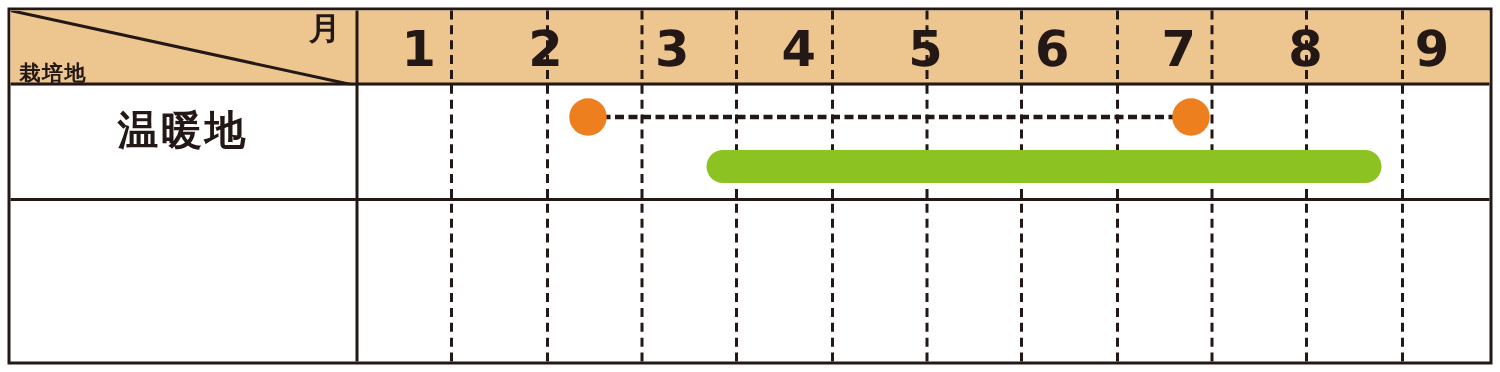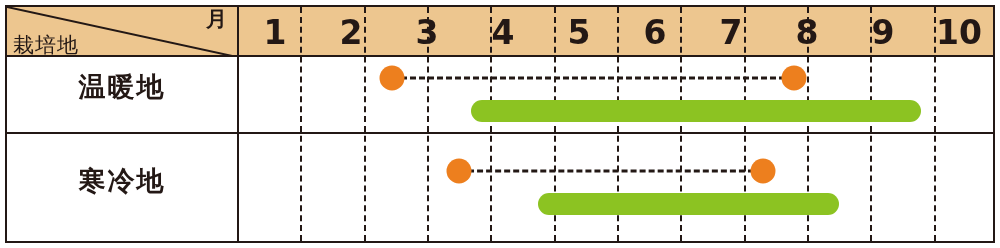--- a/index.html
+++ b/index.html
@@ -69,22 +69,22 @@
     top: 2px;
     font-size: 21px;
     font-weight: 700;
     color: #231815;
     line-height: 1;
   }
   .corner-place {
     position: absolute;
     left: 6px;
     bottom: 1px;
-    font-size: 21px;
-    font-weight: 400;
+    font-size: 14px;
+    font-weight: 700;
     color: #231815;
     line-height: 1;
     letter-spacing: 1px;
   }
 
   
   .months {
     position: absolute;
     left: 230px;
     top: 0;
@@ -201,21 +201,20 @@
     <div class="months">
       <div class="month-cell">1</div>
       <div class="month-cell">2</div>
       <div class="month-cell">3</div>
       <div class="month-cell">4</div>
       <div class="month-cell">5</div>
       <div class="month-cell">6</div>
       <div class="month-cell">7</div>
       <div class="month-cell">8</div>
       <div class="month-cell">9</div>
-      <div class="month-cell">10</div>
     </div>
 
     <div class="gridlines" id="gridlines">
         <div class="gline" style="left: 63.3333px;"></div>
         <div class="gline" style="left: 126.667px;"></div>
         <div class="gline" style="left: 190px;"></div>
         <div class="gline" style="left: 253.333px;"></div>
         <div class="gline" style="left: 316.667px;"></div>
         <div class="gline" style="left: 380px;"></div>
         <div class="gline" style="left: 443.333px;"></div>
@@ -232,25 +231,16 @@
       <div class="row first">
         <div class="row-label">温暖地</div>
         <div class="row-plot" id="plot-0">
             <div class="dash-link" style="left: 155.167px; width: 402.167px; top: 37px;"></div>
             <div class="dot" style="left: 155.167px; top: 37px; background: rgb(237, 127, 30);"></div>
             <div class="dot" style="left: 557.333px; top: 37px; background: rgb(237, 127, 30);"></div>
             <div class="bar" style="left: 234.333px; width: 449.667px; top: 70px; background: rgb(140, 195, 34);"></div>
           </div>
       </div>
 
-      <div class="row">
-        <div class="row-label">寒冷地</div>
-        <div class="row-plot" id="plot-1">
-            <div class="dash-link" style="left: 221.667px; width: 304px; top: 37px;"></div>
-            <div class="dot" style="left: 221.667px; top: 37px; background: rgb(237, 127, 30);"></div>
-            <div class="dot" style="left: 525.667px; top: 37px; background: rgb(237, 127, 30);"></div>
-            <div class="bar" style="left: 300.833px; width: 300.833px; top: 70px; background: rgb(140, 195, 34);"></div>
-          </div>
-      </div>
 
     </div>
   </div>
 </div>
 
 </body></html>

